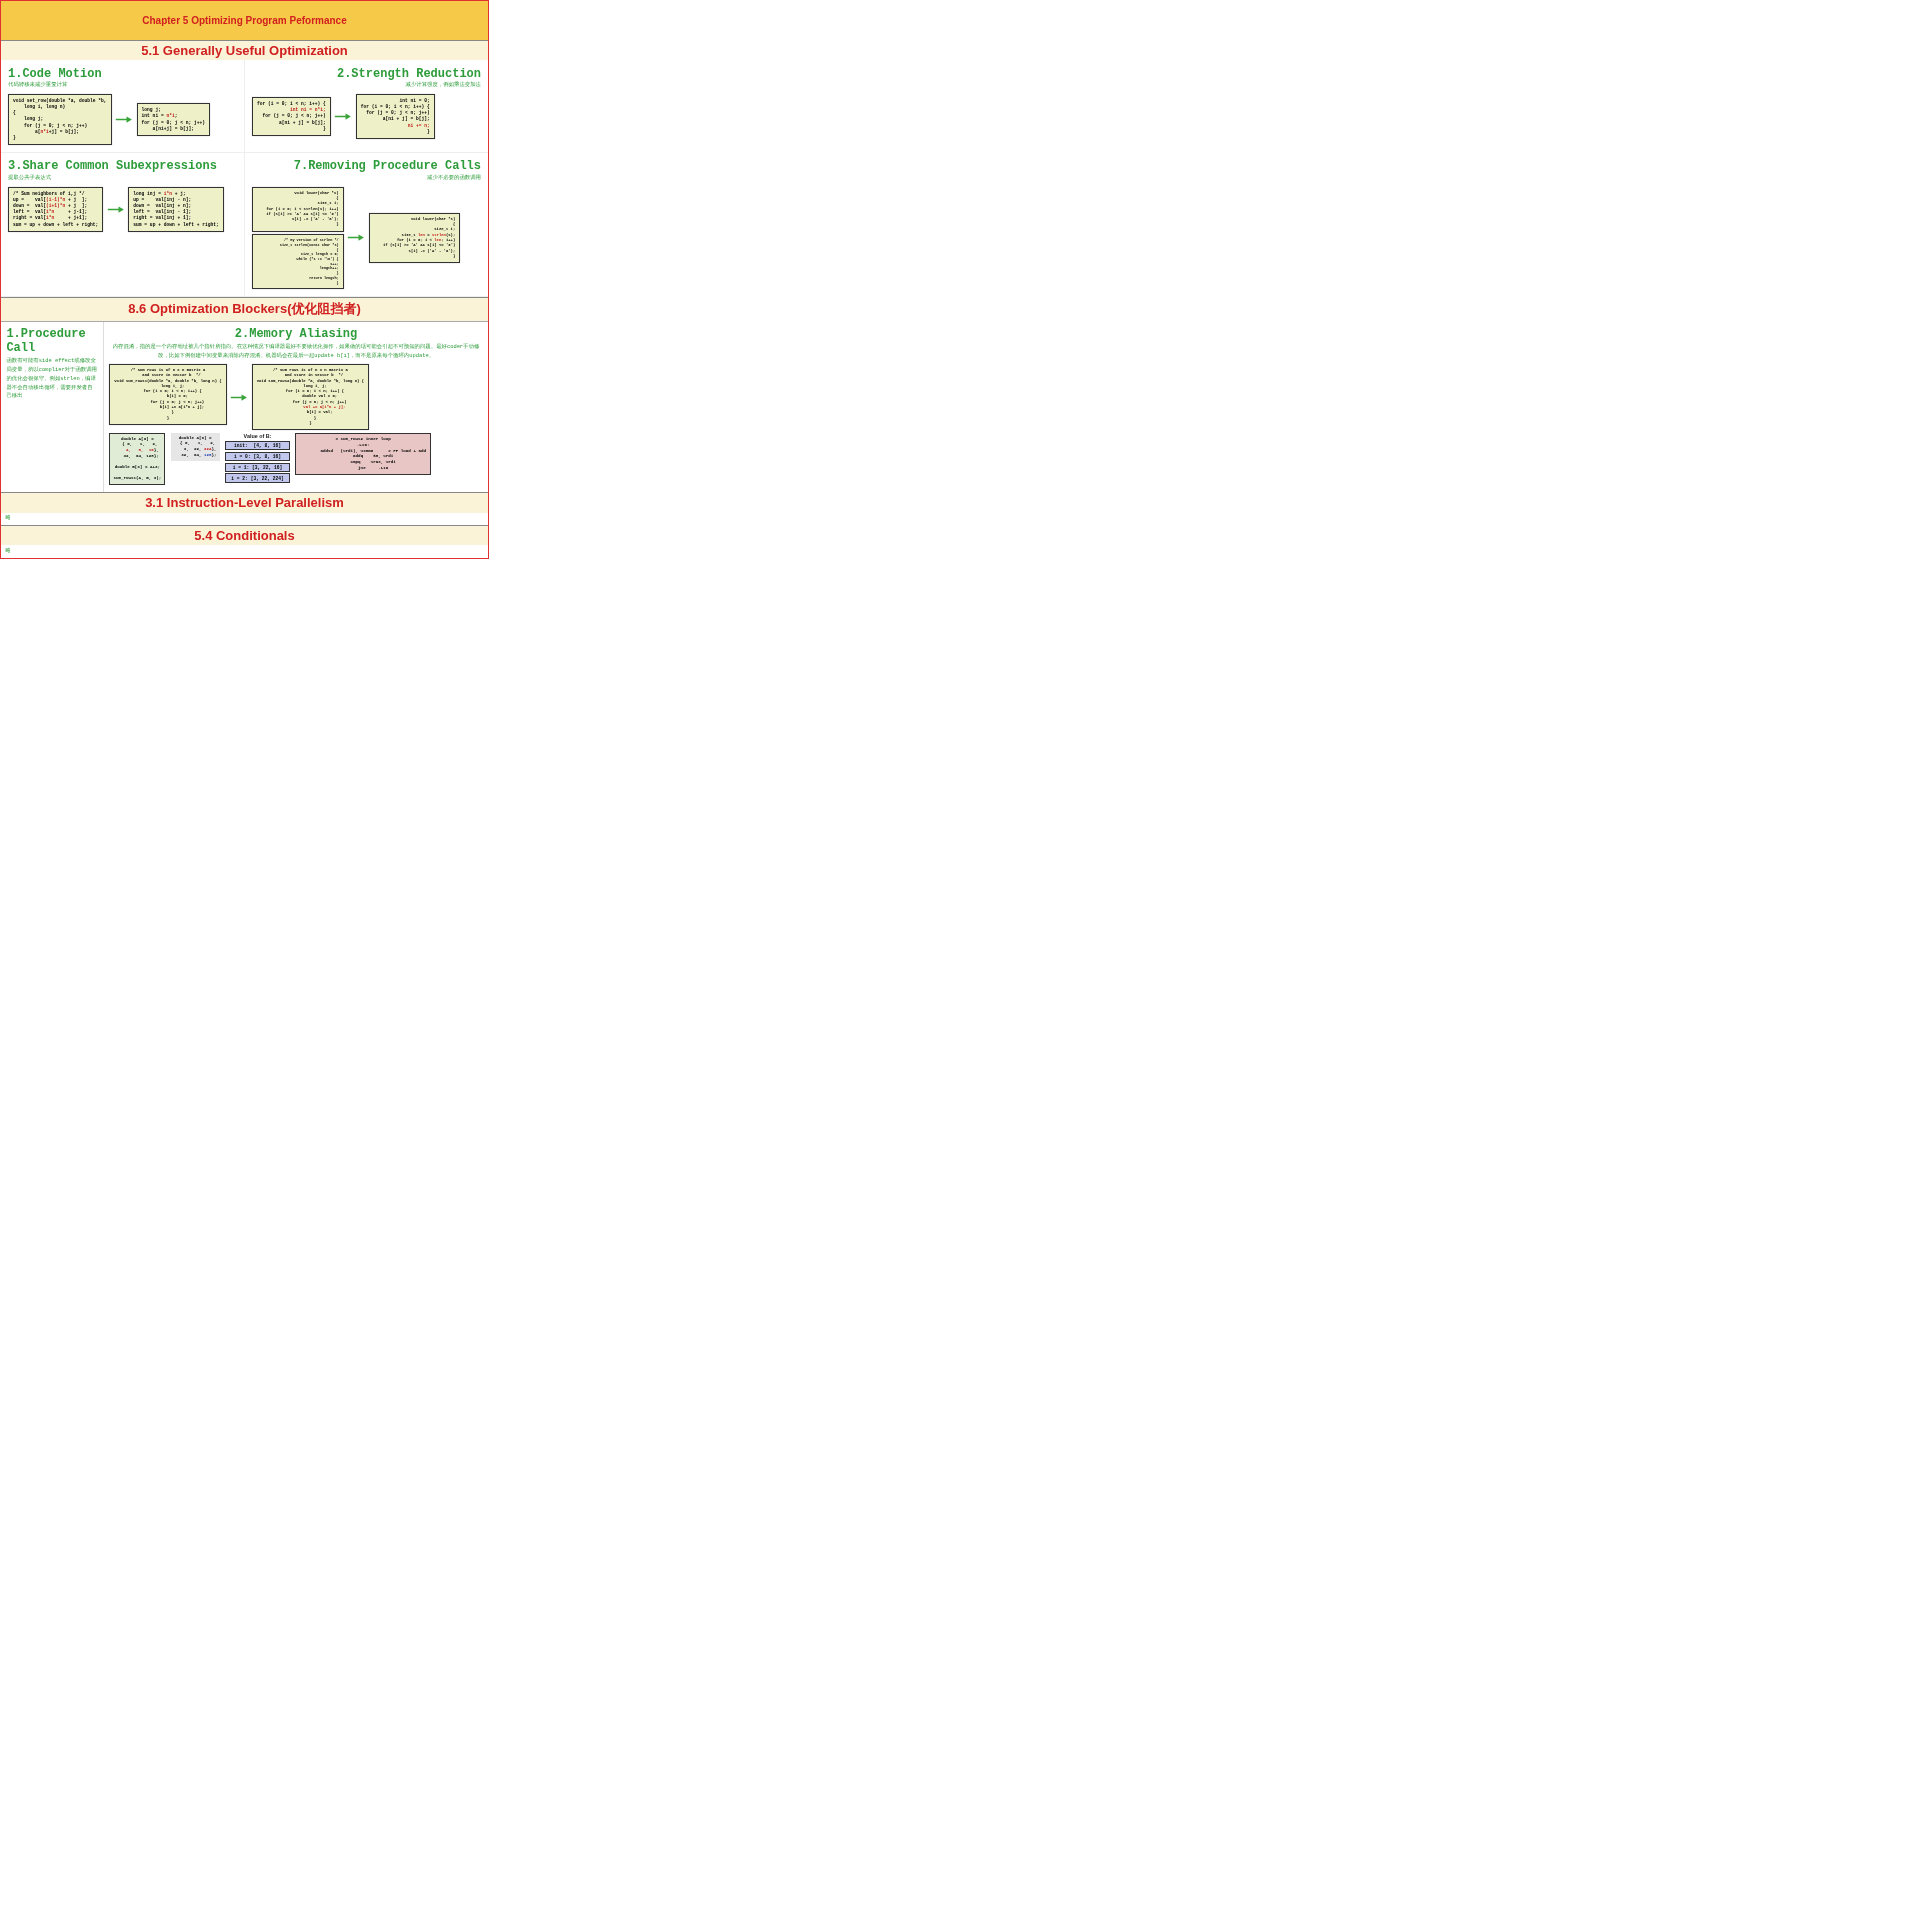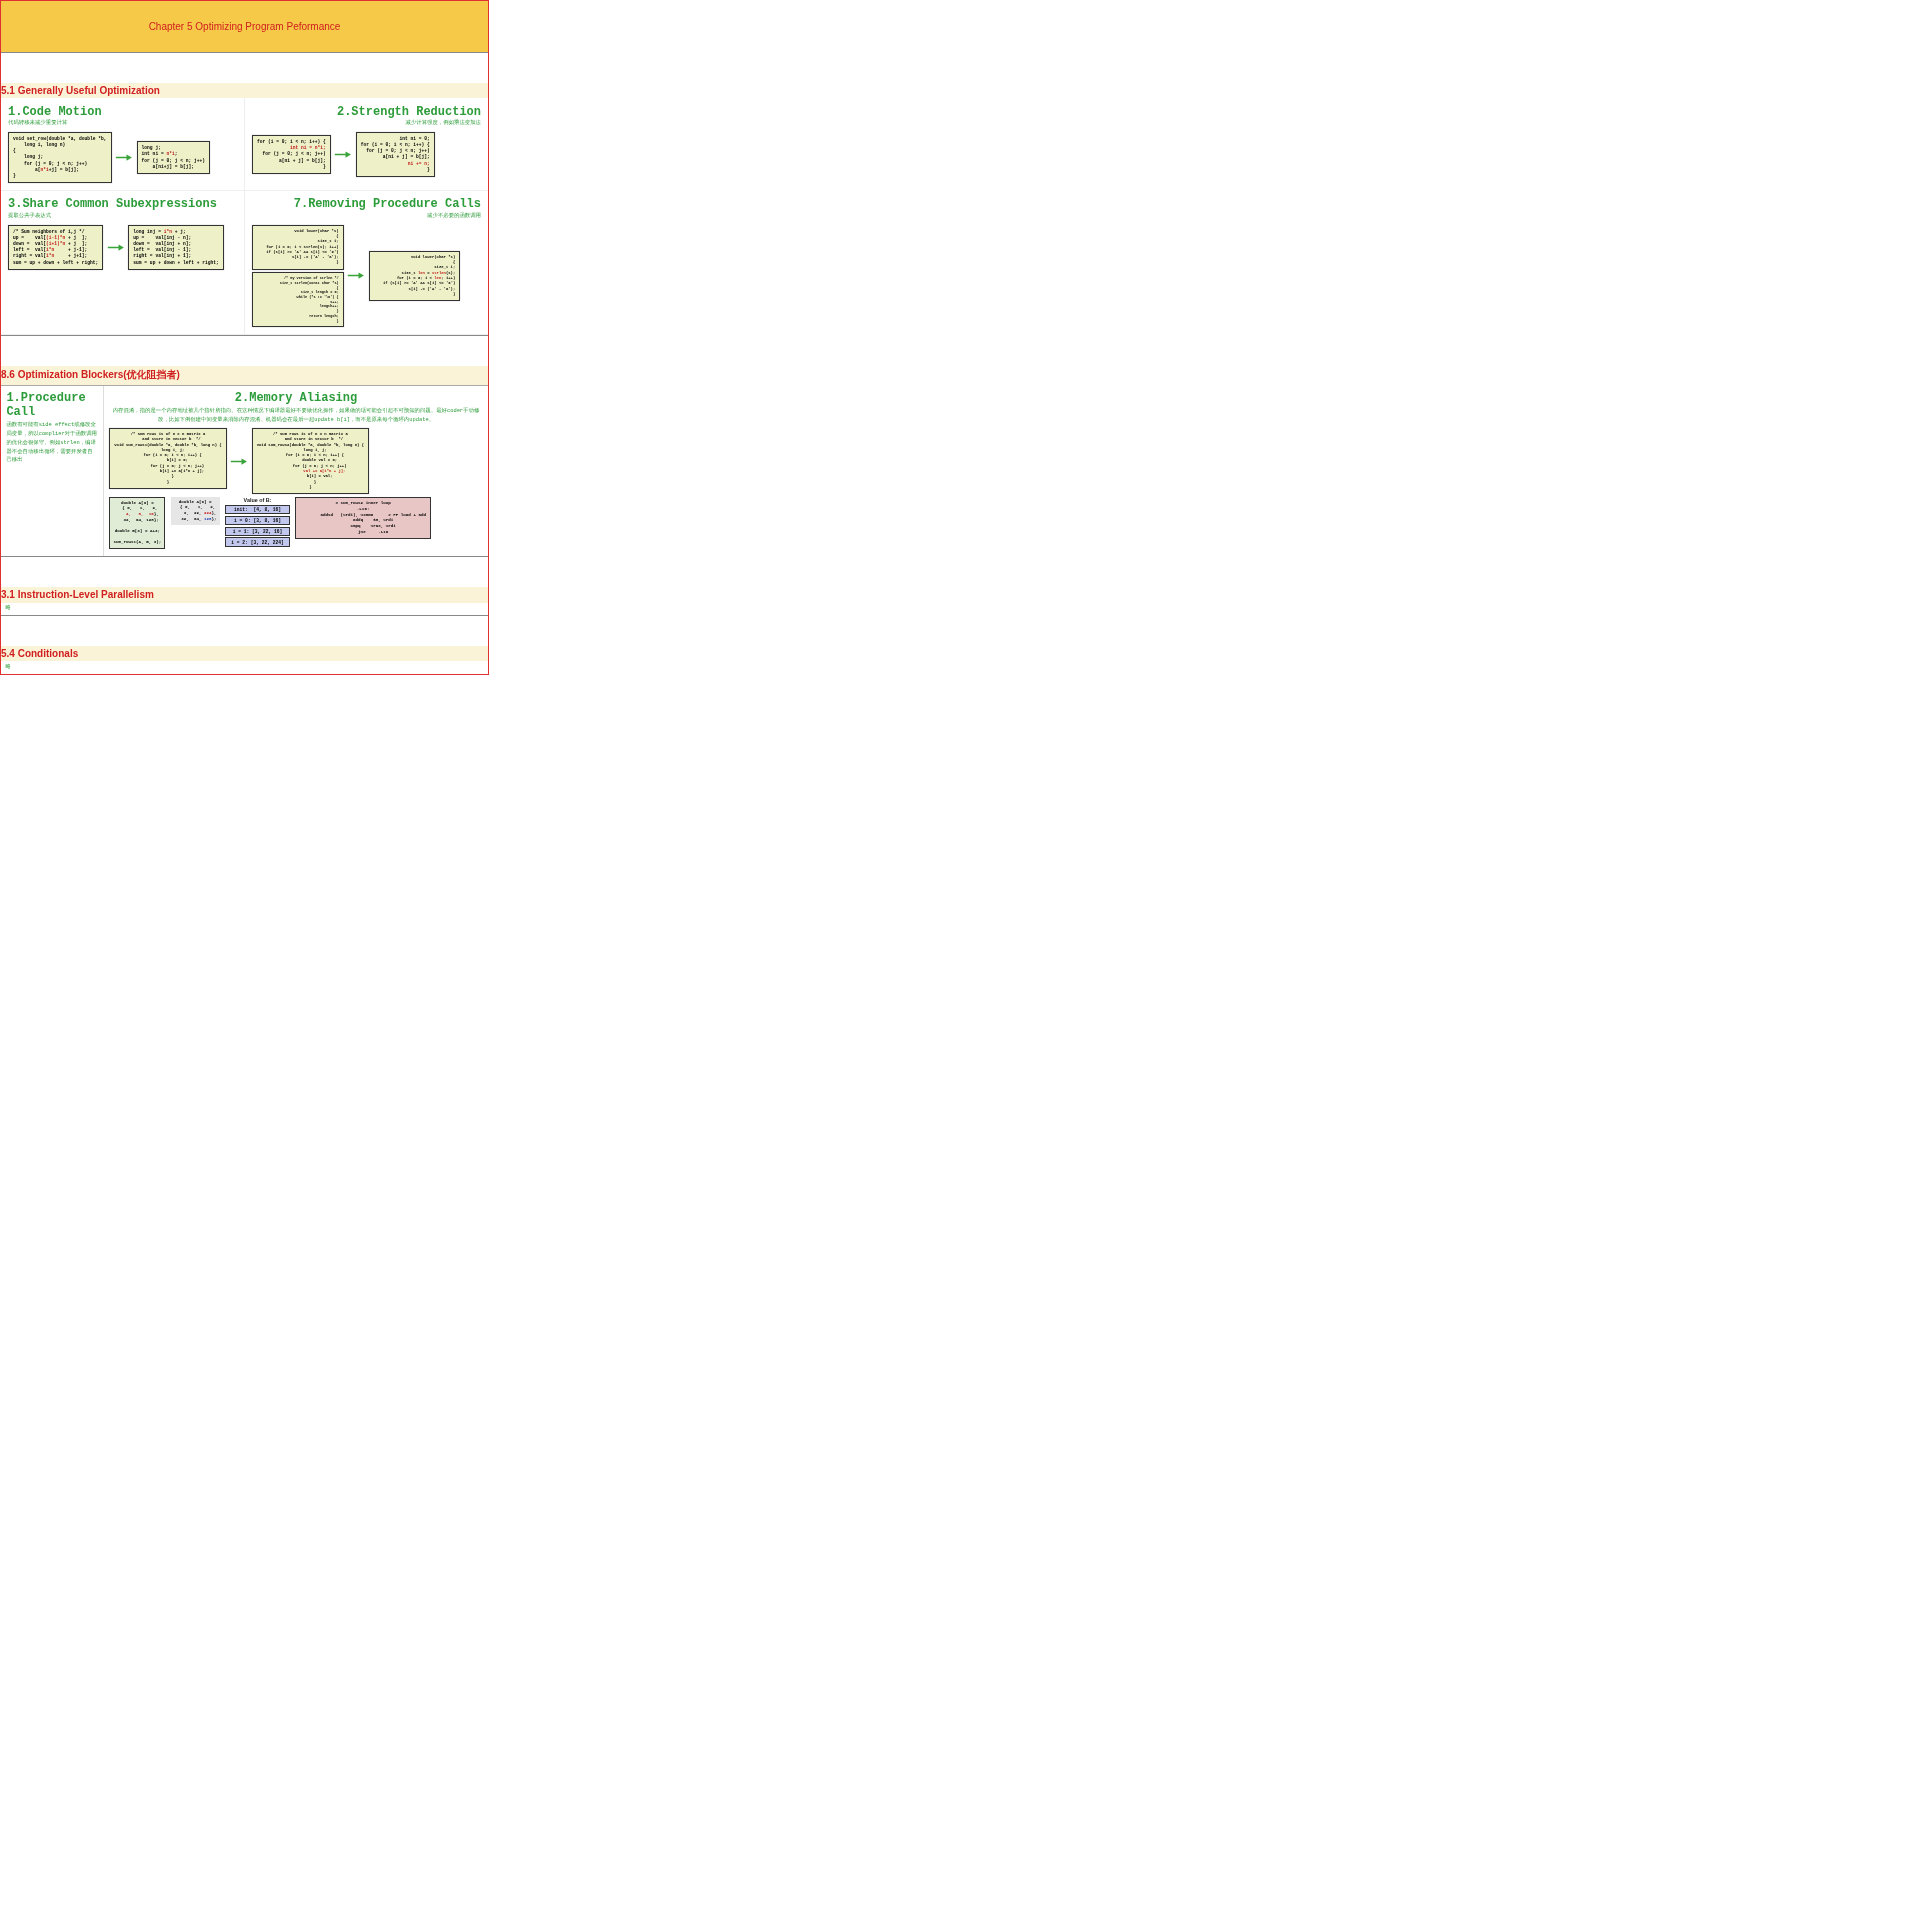--- a/index.html
+++ b/index.html
@@ -5,33 +5,33 @@
   * { box-sizing: border-box; margin: 0; padding: 0; }
   body {
     font-family: "Helvetica Neue", Arial, sans-serif;
     background: #fff;
     width: 489px;
     border: 1.5px solid #e03030;
   }
   .title-bar {
     background: #f7c948;
     text-align: center;
-    padding: 20px 0;
+    padding: 14px 0;
     font-size: 10px;
-    font-weight: normal;
+    font-weight: bold;
     color: #d02020;
   }
   .sep { height: 0.8px; background: #888; }
   .section-title {
     background: #fbf3d8;
+    text-align: center;
     padding: 2.3px 0;
-    font-size: 10px;
+    font-size: 13px;
     font-weight: bold;
     color: #d02020;
-    margin-top: 30px;
   }
   .row { display: flex; }
   .cell {
     flex: 1;
     padding: 6.2px 7px 7px 7px;
     border-bottom: 0.4px solid #eee;
   }
   .cell + .cell { border-left: 0.4px solid #eee; text-align: right; }
   .sub-title {
     font-family: "Andale Mono","Courier New",monospace;

